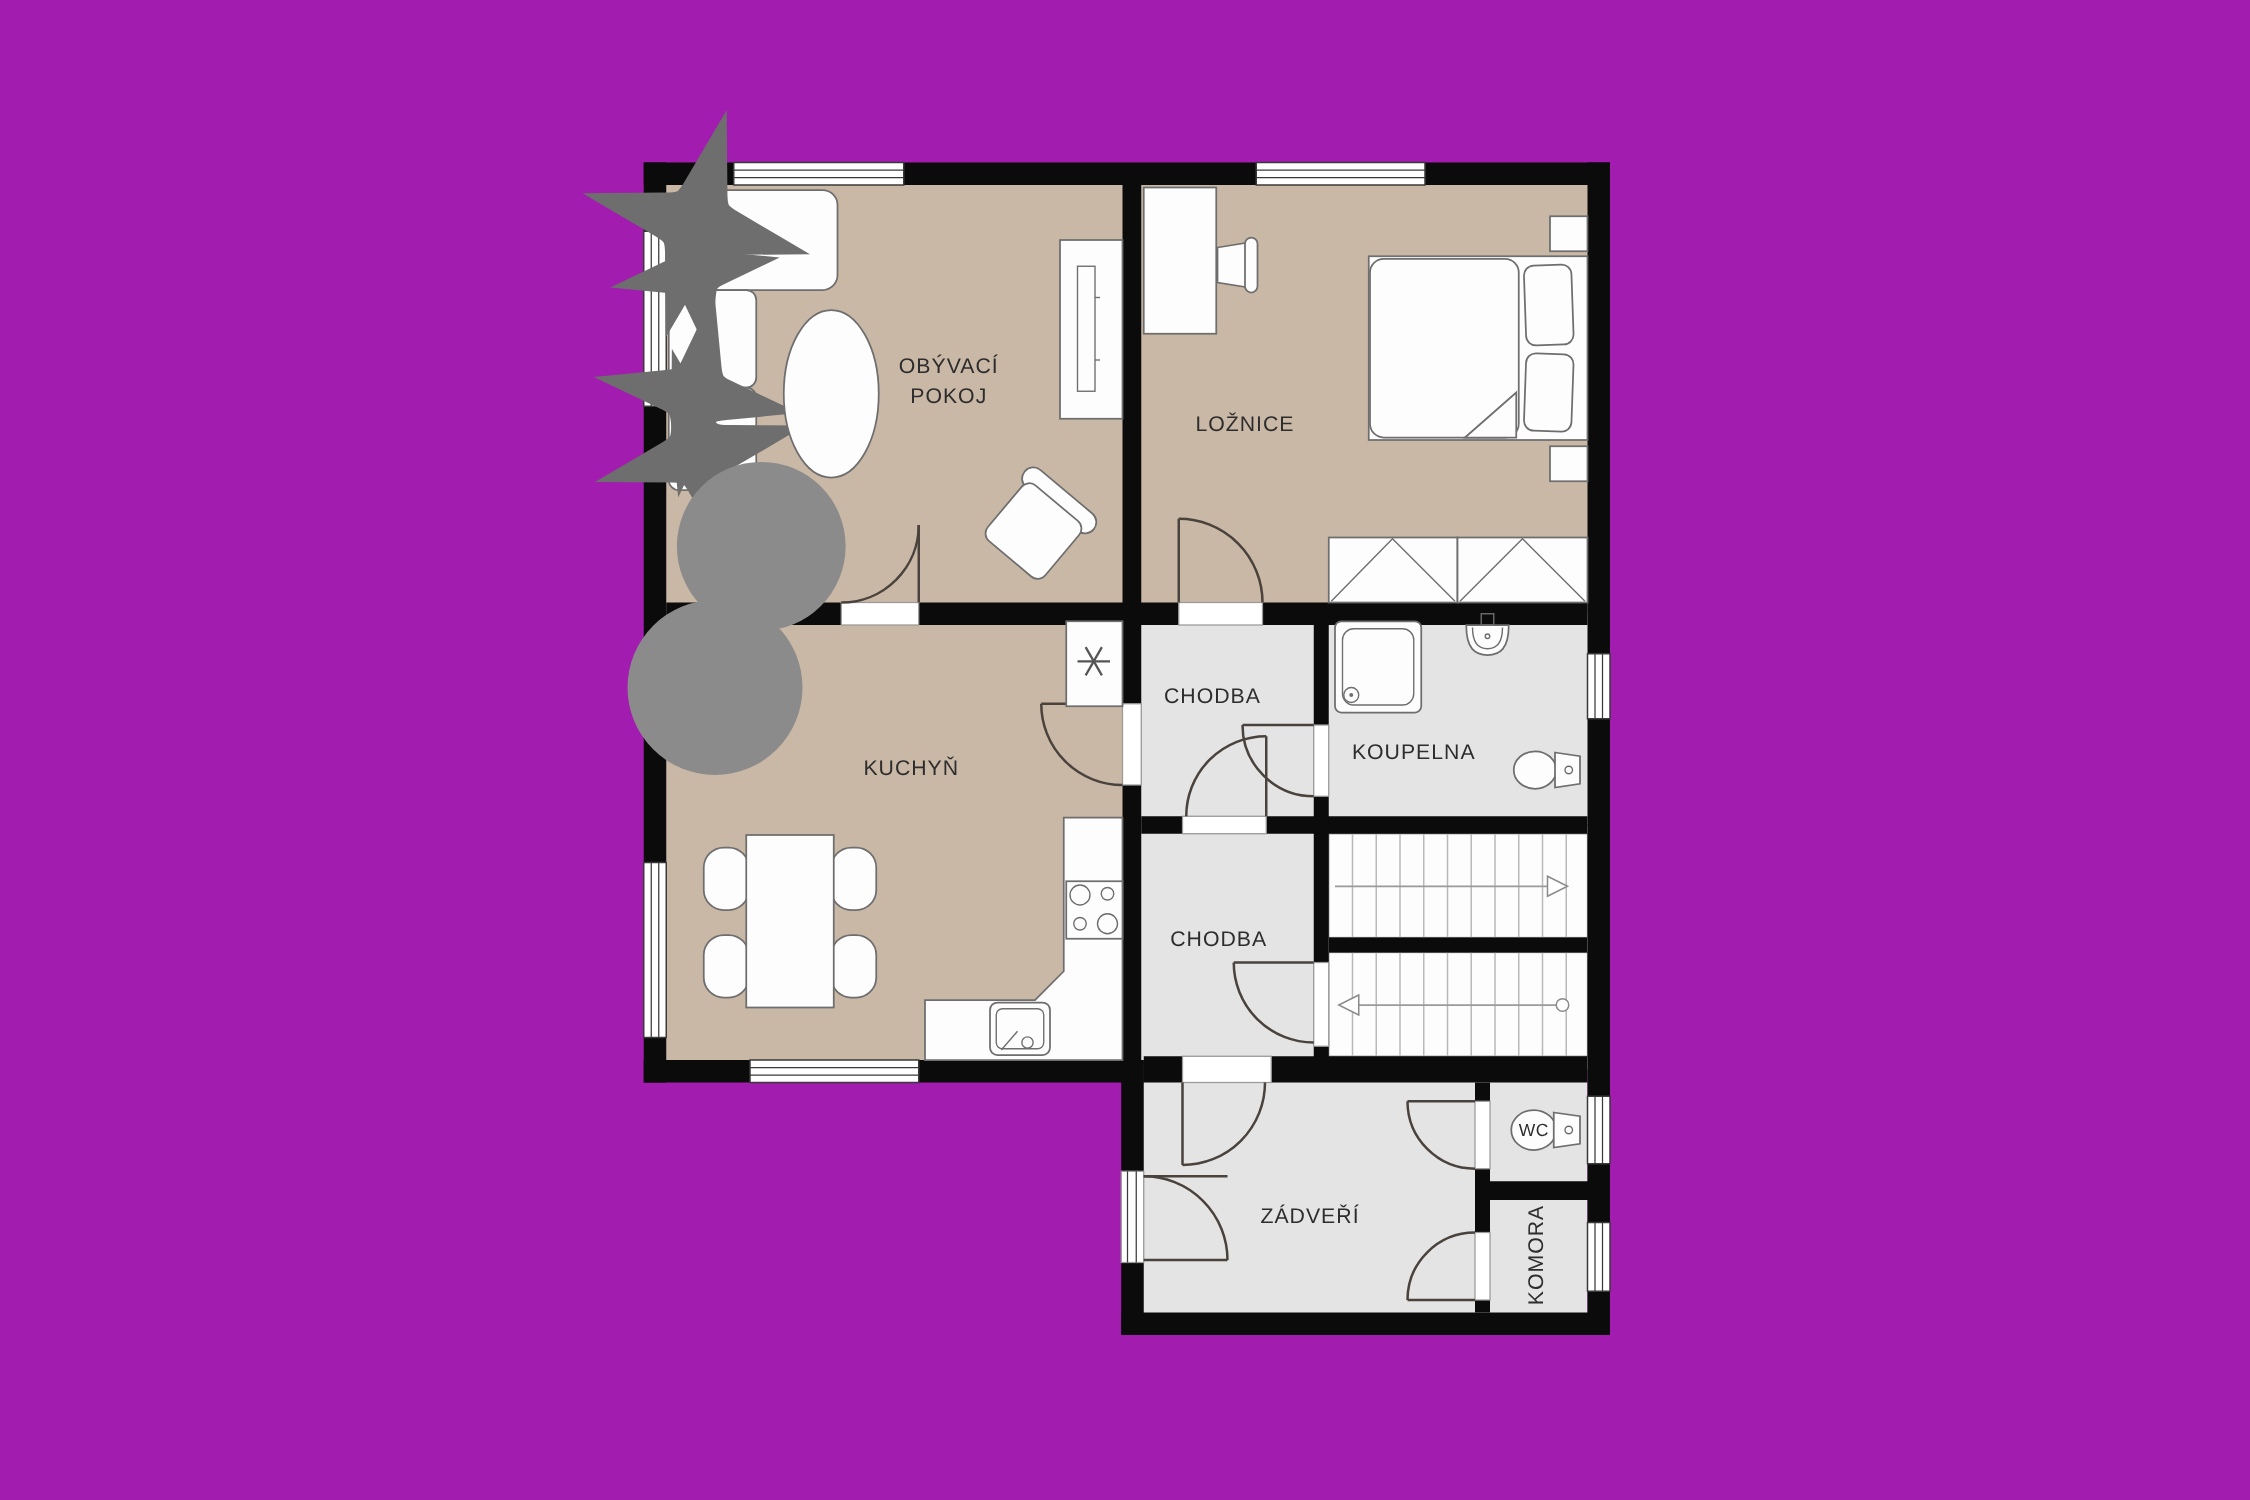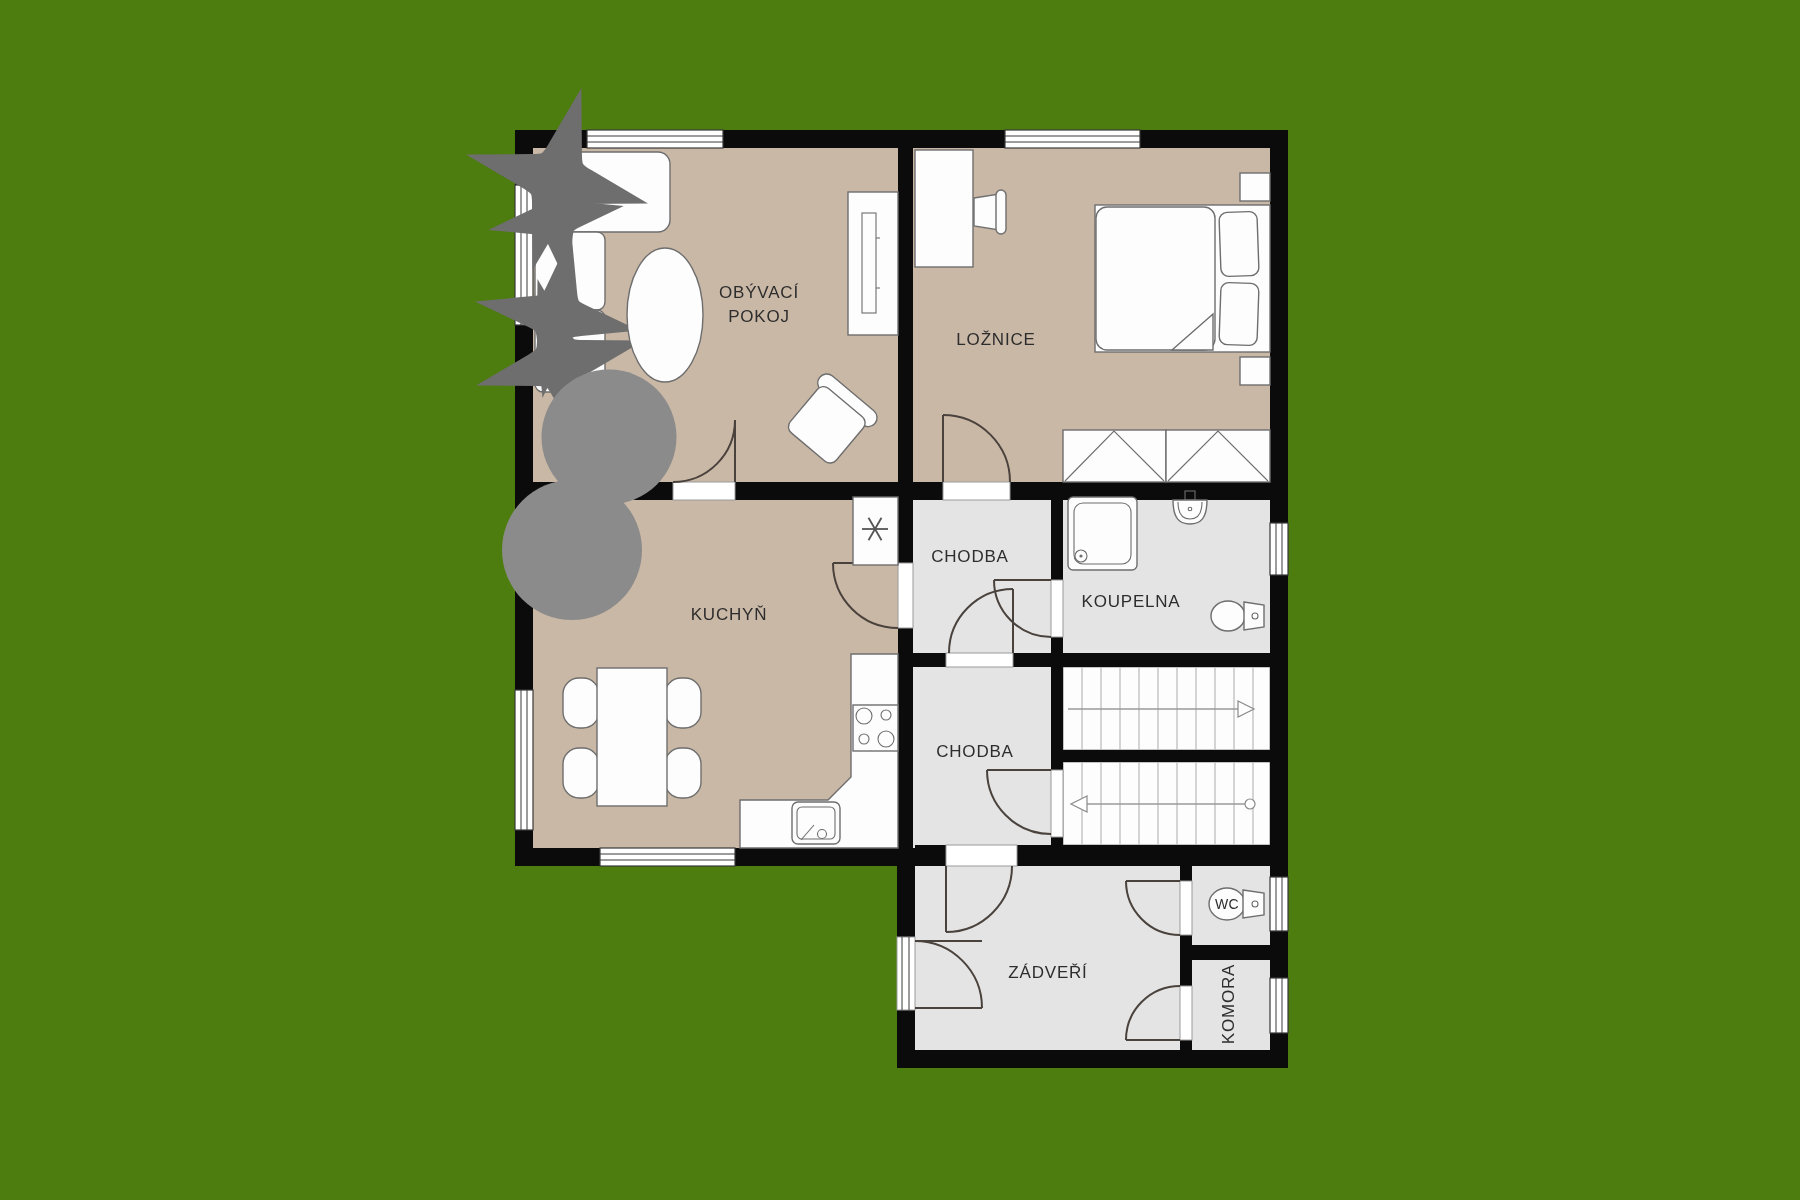--- a/index.html
+++ b/index.html
@@ -1,16 +1,16 @@
 <!DOCTYPE html>
 <html style="--wall: #0b0b0b; --floor_main: #cab8a6; --floor_service: #e4e4e4; --stairs_bg: #fdfdfd; --furniture_stroke: #6e6e6e; --door_stroke: #4a423c; --window_stroke: #3a3a3a; --label: #2d2d2d;"><head>
 <meta charset="utf-8">
 <style>
   html,body{margin:0;padding:0;background:#ffffff;}
-  .stage{width:1800px;height:1200px;position:relative;background:#4d7c0f;font-family:"Liberation Sans","DejaVu Sans",sans-serif;}
+  .stage{width:1800px;height:1200px;position:relative;background:#a21caf;font-family:"Liberation Sans","DejaVu Sans",sans-serif;}
   svg{display:block;}
   .floor-main{fill:var(--floor_main);}
   .floor-service{fill:var(--floor_service);}
   .stairs-bg{fill:var(--stairs_bg);stroke:#8a8a8a;stroke-width:1;}
   .wall{fill:var(--wall);}
   .win{fill:#ffffff;stroke:var(--window_stroke);stroke-width:1.2;}
   .winline{stroke:var(--window_stroke);stroke-width:1;fill:none;}
   .sill{fill:#ffffff;stroke:#9a9a9a;stroke-width:1;}
   .arc{fill:none;stroke:var(--door_stroke);stroke-width:2;}
   .leaf{stroke:var(--door_stroke);stroke-width:2;fill:none;}

